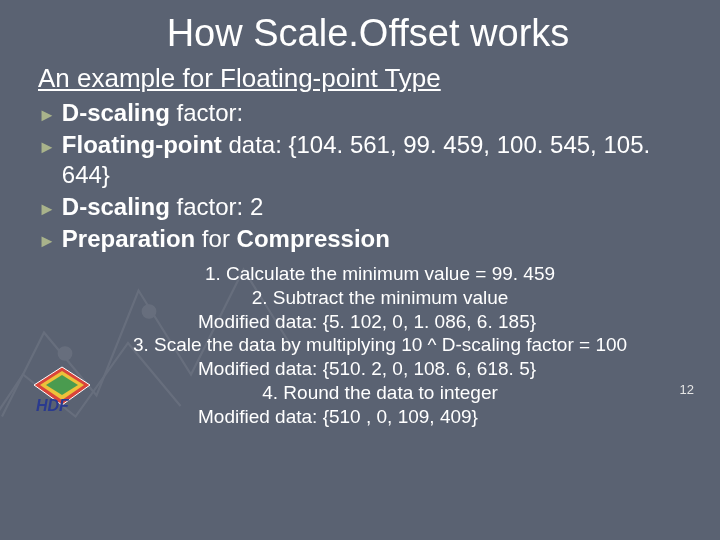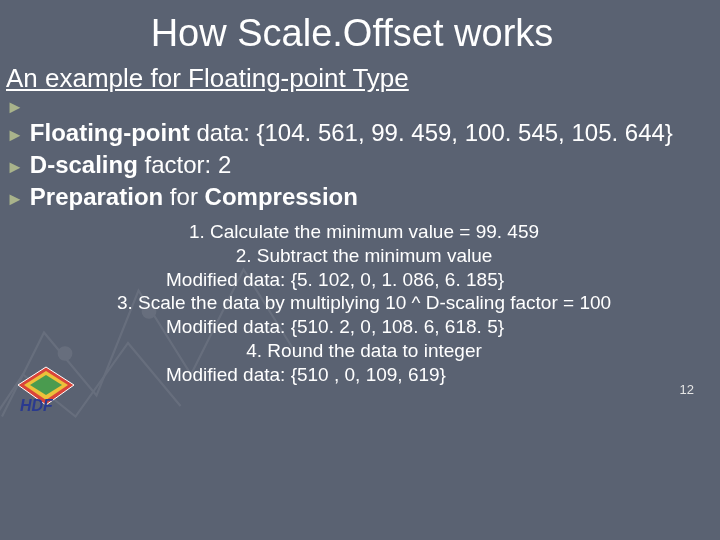--- a/index.html
+++ b/index.html
@@ -7,21 +7,21 @@
   body {
     background: #5a6272;
     font-family: Verdana, Geneva, sans-serif;
     color: #ffffff;
     position: relative;
   }
   .slide {
     width: 720px;
     height: 421px;
     position: relative;
-    padding: 12px 22px 0 6px;
+    padding: 12px 22px 0 38px;
   }
   .title {
     font-size: 38px;
     text-align: center;
     color: #ffffff;
     margin-bottom: 8px;
     font-weight: normal;
   }
   .subtitle {
     font-size: 26px;
@@ -67,21 +67,21 @@
   .pagenum {
     position: absolute;
     bottom: 24px;
     right: 26px;
     font-size: 13px;
     color: #e5e5e5;
   }
   .logo {
     position: absolute;
     bottom: 8px;
-    left: 12px;
+    left: 28px;
     width: 68px;
     height: 48px;
   }
   .logo svg { width: 68px; height: 48px; }
   .bg-deco {
     position: absolute;
     left: -40px;
     bottom: -40px;
     width: 420px;
     height: 320px;
@@ -101,20 +101,21 @@
       <circle cx="100" cy="200" r="6" fill="#ffffff"></circle>
       <circle cx="180" cy="160" r="6" fill="#ffffff"></circle>
     </g>
   </svg>
 
   <h1 class="title">How Scale.Offset works</h1>
   <h2 class="subtitle">An example for Floating-point Type</h2>
 
   <div class="bullet-row">
     <span class="bullet-marker">►</span>
+    <span class="bullet-text"><span class="bullet-bold">D-scaling</span><span> factor:</span></span>
   </div>
 
   <div class="bullet-row">
     <span class="bullet-marker">►</span>
     <span class="bullet-text"><span class="bullet-bold">Floating-point</span><span> data: {104. 561, 99. 459, 100. 545, 105. 644}</span></span>
   </div>
 
   <div class="bullet-row">
     <span class="bullet-marker">►</span>
     <span class="bullet-text"><span class="bullet-bold">D-scaling</span><span> factor: 2</span></span>
@@ -126,21 +127,21 @@
   </div>
 
   <div style="height:8px"></div>
 
   <div class="step">1. Calculate the minimum value = 99. 459</div>
   <div class="step">2. Subtract the minimum value</div>
   <div class="step-detail">Modified data: {5. 102, 0, 1. 086, 6. 185}</div>
   <div class="step">3. Scale the data by multiplying 10 ^ D-scaling factor = 100</div>
   <div class="step-detail">Modified data: {510. 2, 0, 108. 6, 618. 5}</div>
   <div class="step">4. Round the data to integer</div>
-  <div class="step-detail">Modified data: {510 , 0, 109, 619}</div>
+  <div class="step-detail">Modified data: {510 , 0, 109, 409}</div>
 
   <div class="pagenum">12</div>
 
   <div class="logo">
     <svg viewBox="0 0 68 48">
       <polygon points="34,2 62,20 34,40 6,20" fill="#d9443a"></polygon>
       <polygon points="34,2 62,20 34,40 6,20" fill="none" stroke="#ffffff" stroke-width="1"></polygon>
       <polygon points="34,6 56,20 34,35 12,20" fill="#edc13a"></polygon>
       <polygon points="34,10 50,20 34,30 18,20" fill="#4a9b4f"></polygon>
       <text x="8" y="46" font-family="Arial" font-size="16" font-weight="bold" font-style="italic" fill="#2a3a8f">HDF</text>

